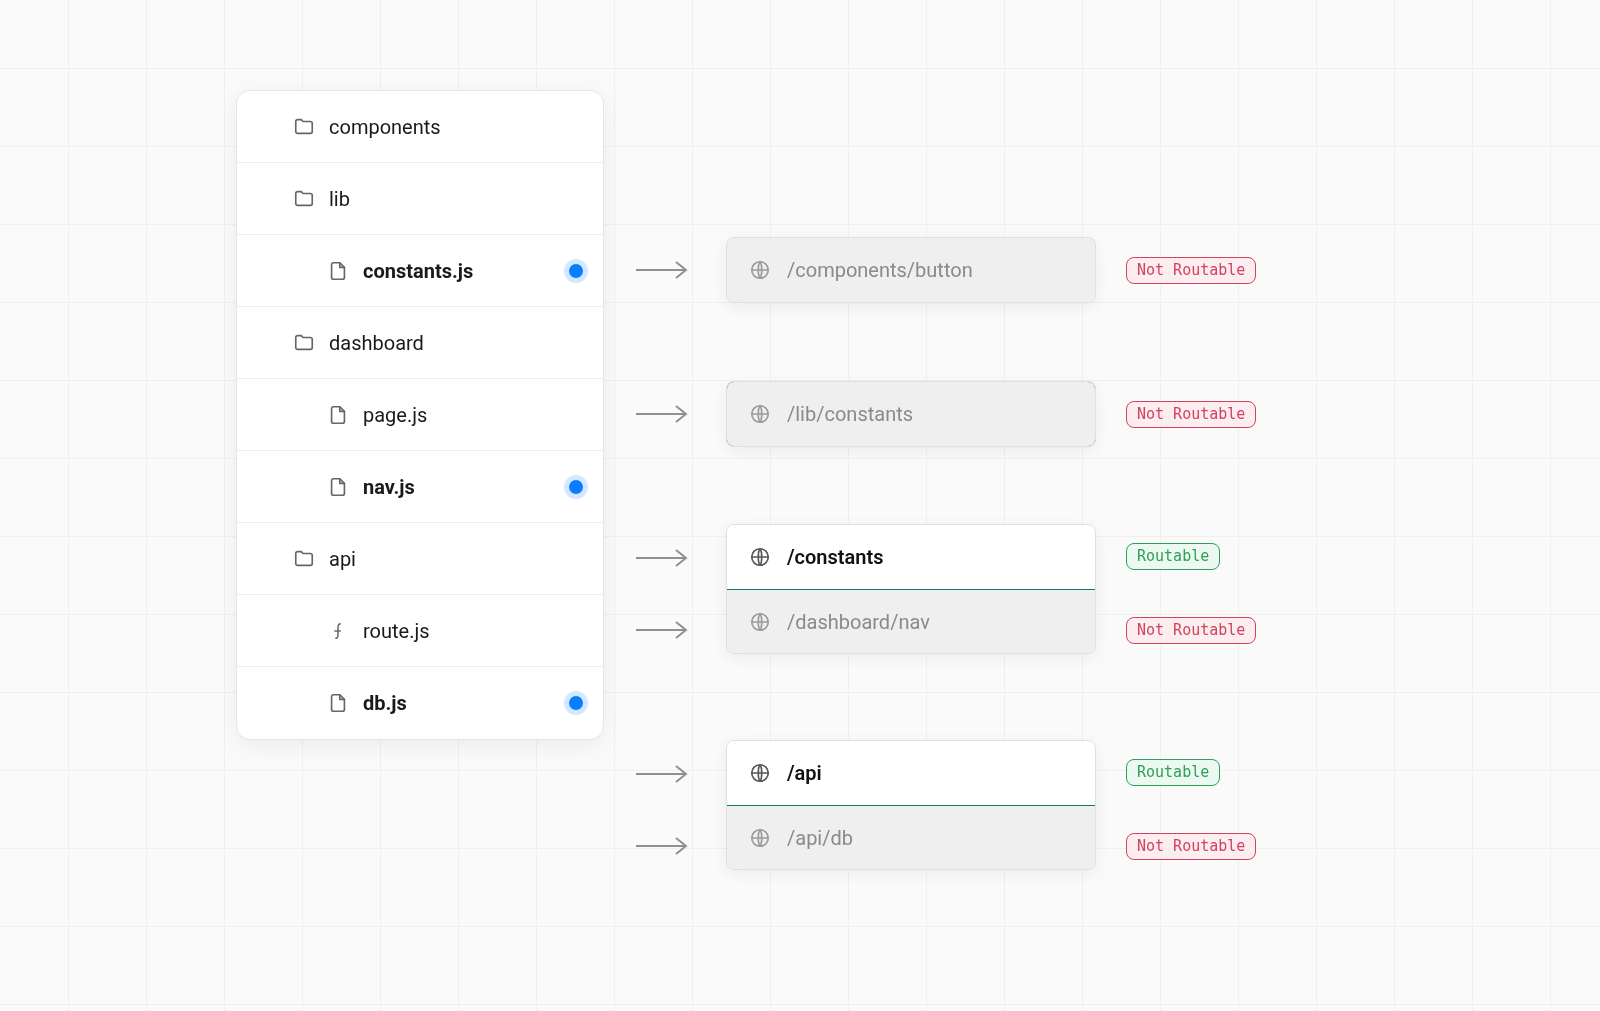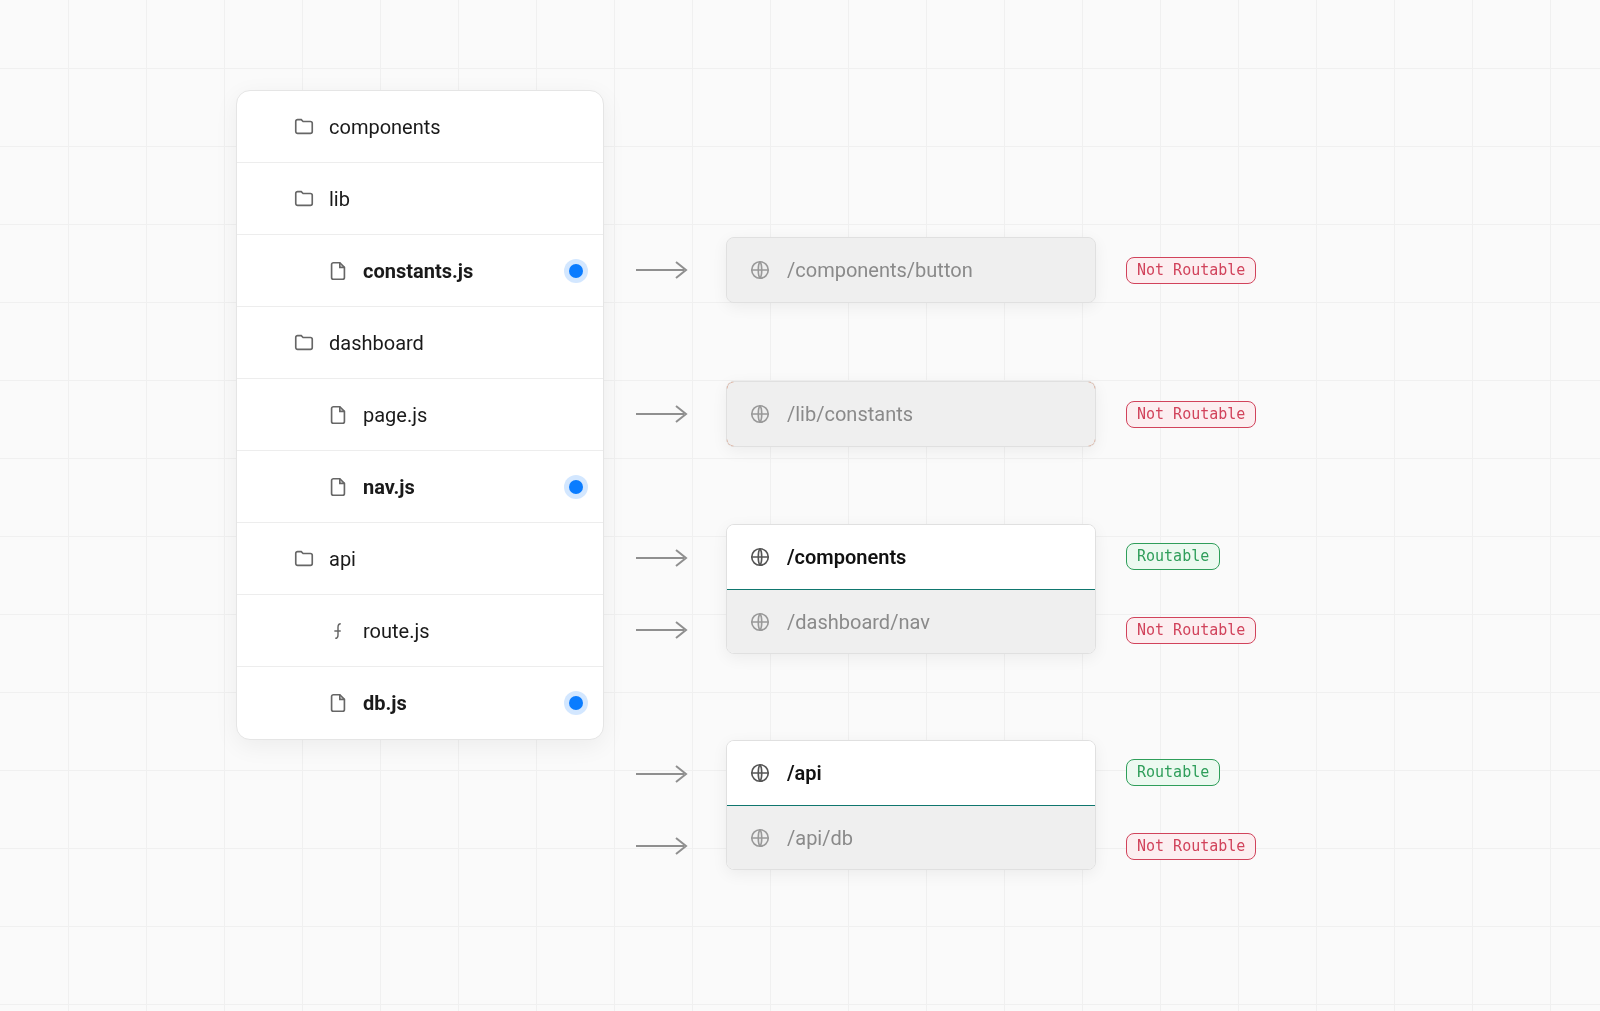--- a/index.html
+++ b/index.html
@@ -285,21 +285,21 @@
   </div>
 
   <div class="urlgroup" style="left:612px; top:524px;">
     <div class="urlrow active">
       <span class="globe-icon">
         <svg viewBox="0 0 24 24" fill="none" stroke="#555" stroke-width="1.8">
             <circle cx="12" cy="12" r="9"></circle>
             <path d="M3 12h18M12 3c2.5 3 2.5 15 0 18M12 3c-2.5 3-2.5 15 0 18"></path>
           </svg>
       </span>
-      <span>/components</span>
+      <span>/constants</span>
     </div>
     <div class="urlrow disabled">
       <span class="globe-icon">
         <svg viewBox="0 0 24 24" fill="none" stroke="#999" stroke-width="1.8">
             <circle cx="12" cy="12" r="9"></circle>
             <path d="M3 12h18M12 3c2.5 3 2.5 15 0 18M12 3c-2.5 3-2.5 15 0 18"></path>
           </svg>
       </span>
       <span>/dashboard/nav</span>
     </div>

